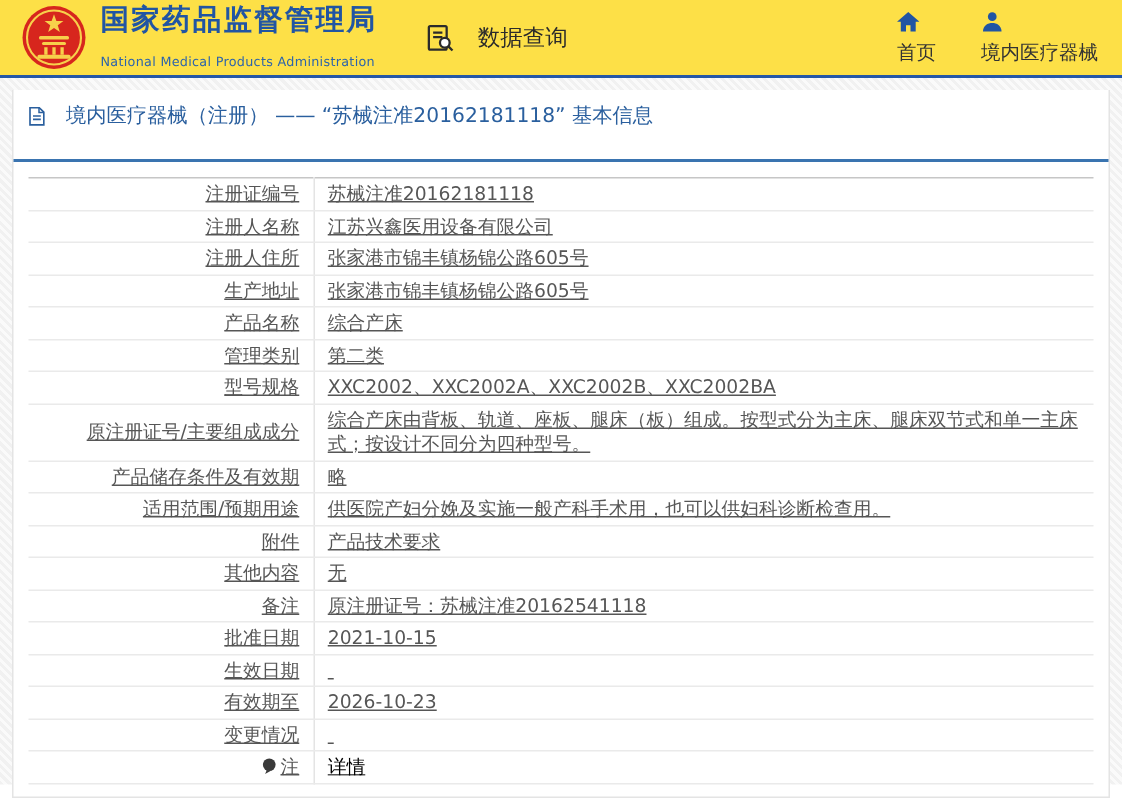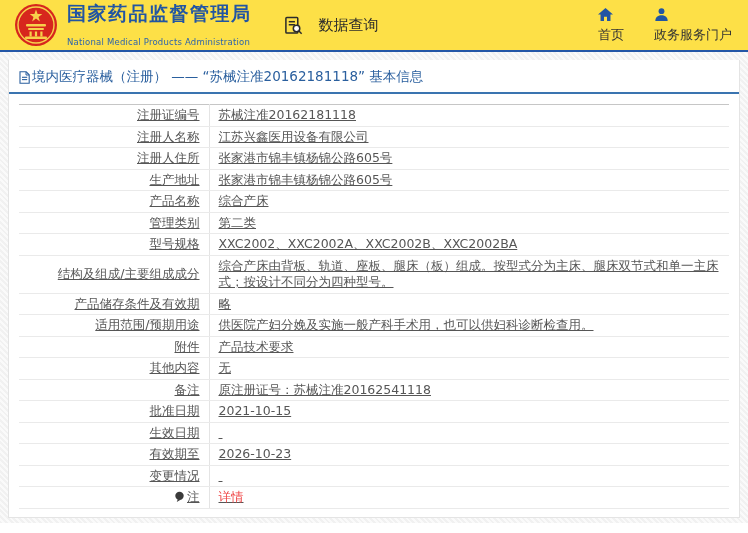--- a/index.html
+++ b/index.html
@@ -22,30 +22,30 @@
   .nav-item { display:flex; flex-direction:column; align-items:flex-start; gap:4px; font-size:13px; color:#333; cursor:pointer; }
   .nav-icon { width:15px; height:15px; }
 
   
   .content {
     height:471px; padding:8px 8px 0 8px;
     background:repeating-linear-gradient(45deg,#f1f1f1 0px,#f1f1f1 2px,#fafafa 2px,#fafafa 4px);
   }
   .panel { background:#fff; border:1px solid #e4e4e4; border-top:none; }
   .panel-title {
-    display:flex; align-items:center; gap:2px;
-    padding:8px 10px 6px 10px; font-size:13.5px; color:#2a5f9e;
+    display:flex; align-items:center; gap:14px;
+    padding:8px 10px 20px 10px; font-size:13.5px; color:#2a5f9e;
     border-bottom:2px solid #3a74b0;
   }
   .doc-icon { width:11px; height:13px; flex:0 0 11px; }
   .table-wrap { padding:10px 10px 8px 10px; }
   table { width:100%; border-collapse:collapse; table-layout:fixed; border-top:1px solid #c6c6c6; }
   td { border-bottom:1px solid #eaeaea; font-size:12.5px; color:#565656; padding:2px 9px; line-height:16.5px; vertical-align:middle; word-break:break-all;text-decoration:underline; }
   td.label { width:190px; text-align:right; border-right:1px solid #e4e4e4; white-space:nowrap; }
-  td.value a { color:#ef4444; text-decoration:none; }
+  td.value a { color:#000000; text-decoration:none; }
   .note-icon { display:inline-block; width:11px; height:11px; vertical-align:-1px; margin-right:2px; }
 </style>
 </head>
 <body>
 
 <div class="header">
   <div class="logo">
     <svg class="emblem" viewBox="0 0 44 44">
       <circle cx="22" cy="22" r="21" fill="#d7261d"></circle>
       <circle cx="22" cy="22" r="18" fill="none" stroke="#f7d04b" stroke-width="1.4"></circle>
@@ -81,21 +81,21 @@
       <svg class="nav-icon" viewBox="0 0 16 14" fill="#2155a3">
         <path d="M8 0 L16 7 H13.3 V14 H9.6 V9.4 H6.4 V14 H2.7 V7 H0 Z"></path>
       </svg>
       <span>首页</span>
     </div>
     <div class="nav-item">
       <svg class="nav-icon" viewBox="0 0 16 16" fill="#2155a3">
         <circle cx="8" cy="4.4" r="3.1"></circle>
         <path d="M1.4 15 C1.4 10.6 4.9 8.9 8 8.9 C11.1 8.9 14.6 10.6 14.6 15 Z"></path>
       </svg>
-      <span>政务服务门户</span>
+      <span>境内医疗器械</span>
     </div>
   </div>
 </div>
 
 <div class="content">
   <div class="panel">
     <div class="panel-title">
       <svg class="doc-icon" viewBox="0 0 11 13" fill="none" stroke="#2a5f9e" stroke-width="1.1">
         <path d="M1 .8 H7.2 L10.2 3.8 V12.2 H1 Z"></path>
         <path d="M7 1 V4 H10" stroke-width="1"></path>
@@ -137,21 +137,21 @@
     <td class="label">管理类别</td>
     <td class="value">第二类</td>
   </tr>
 
   <tr>
     <td class="label">型号规格</td>
     <td class="value">XXC2002、XXC2002A、XXC2002B、XXC2002BA</td>
   </tr>
 
   <tr>
-    <td class="label">结构及组成/主要组成成分</td>
+    <td class="label">原注册证号/主要组成成分</td>
     <td class="value">综合产床由背板、轨道、座板、腿床（板）组成。按型式分为主床、腿床双节式和单一主床式；按设计不同分为四种型号。</td>
   </tr>
 
   <tr>
     <td class="label">产品储存条件及有效期</td>
     <td class="value">略</td>
   </tr>
 
   <tr>
     <td class="label">适用范围/预期用途</td>

